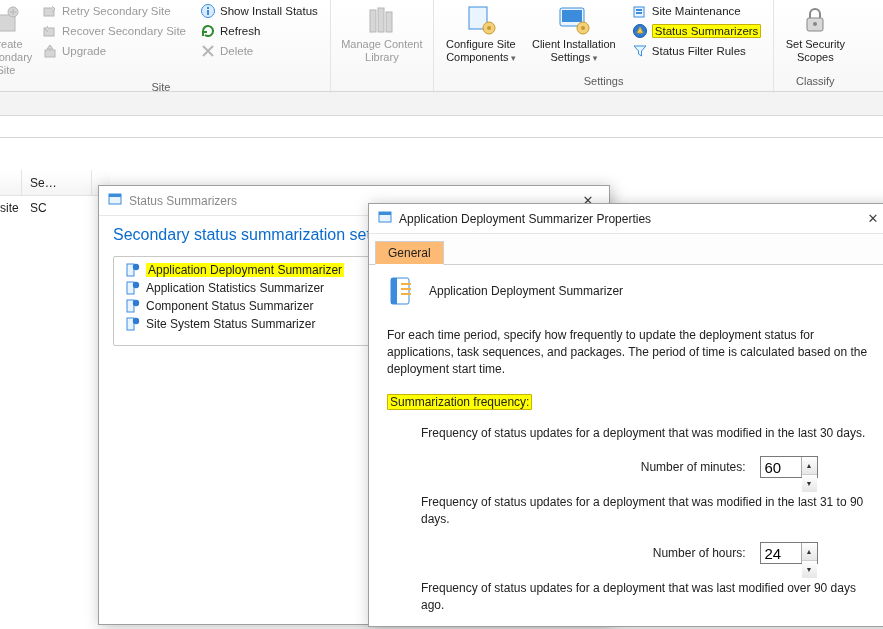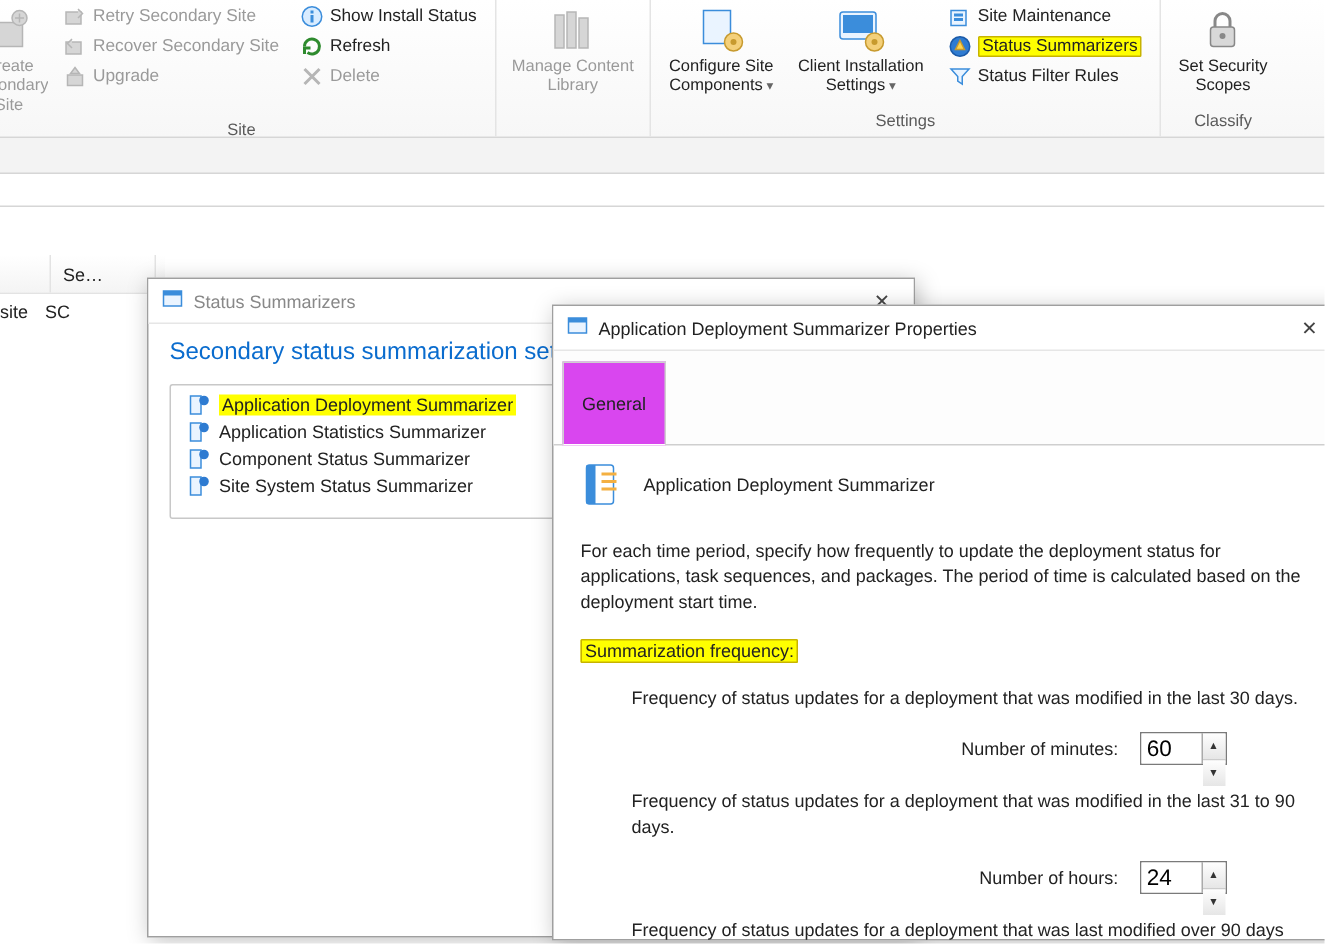--- a/index.html
+++ b/index.html
@@ -64,21 +64,21 @@
   .spacer-row { height: 22px; border-bottom: 1px solid #d6d6d6; }
 
   
   .grid-header {
     display: flex;
     height: 26px;
     align-items: flex-end;
     font-size: 12px;
     border-bottom: 1px solid #e3e3e3;
     background: linear-gradient(#fff,#f4f4f4);
-    padding-left: 14px;
+    padding-left: 2px;
     gap: 0;
   }
   .grid-cell-h { border-right: 1px solid #e3e3e3; padding: 0 8px; height: 100%; display:flex; align-items:center; }
   .grid-row { display: flex; height: 24px; align-items: center; padding-left: 2px; }
   .grid-cell { padding: 0 8px; }
 
   
   .win {
     position: absolute;
     background: #fff;
@@ -127,25 +127,25 @@
     padding: 1px 10px;
     font-size: 12px;
     cursor: default;
   }
   .list-item .icon { width: 16px; height: 16px; display: flex; align-items:center; justify-content:center; }
   .list-item.selected span.lbl { background: #ffff00; padding: 0 2px; }
 
   
   .tabbar { display: flex; align-items: flex-end; padding: 6px 6px 0 6px; gap: 2px; border-bottom: 1px solid #cfcfcf; background:#fdfdfd; }
   .tab {
-    padding: 20px 12px;
+    padding: 4px 12px;
     font-size: 12px;
     border: 1px solid #cfcfcf;
     border-bottom: 1px solid #fff;
-    background: #d946ef;
+    background: #fdba74;
     position: relative;
     top: 1px;
   }
   .props-body { padding: 10px 18px; line-height: 17px; }
   .props-head { display:flex; align-items:center; gap:10px; margin-bottom: 14px; }
   .props-head .icon { width:32px; height:32px; display:flex; align-items:center; justify-content:center; }
   .para { margin: 20px 0 14px 0; }
   .sec-label { display:inline-block; margin: 2px 0 8px 0; }
   .freq-row { margin: 6px 0 14px 34px; }
   .field-row {

